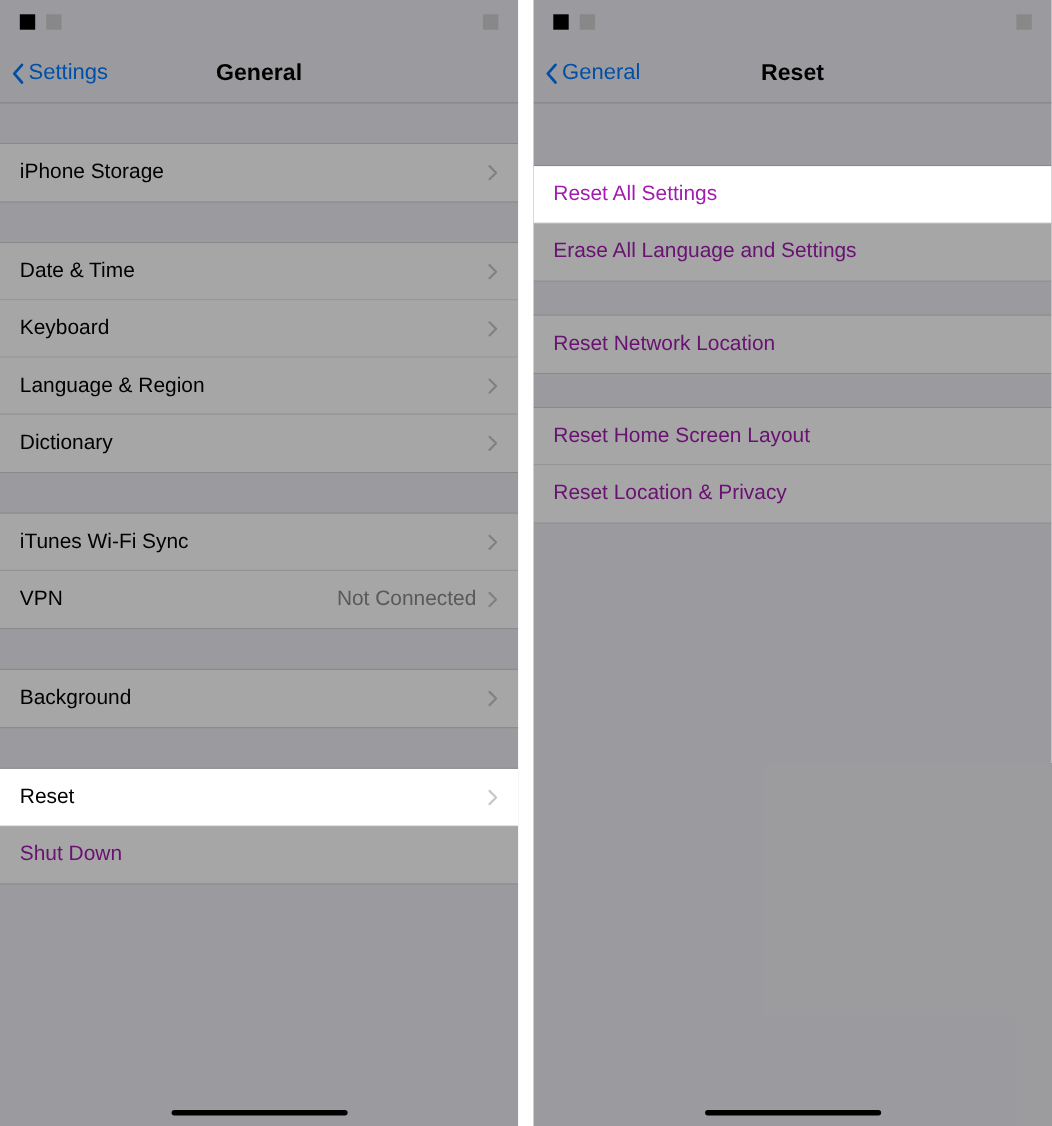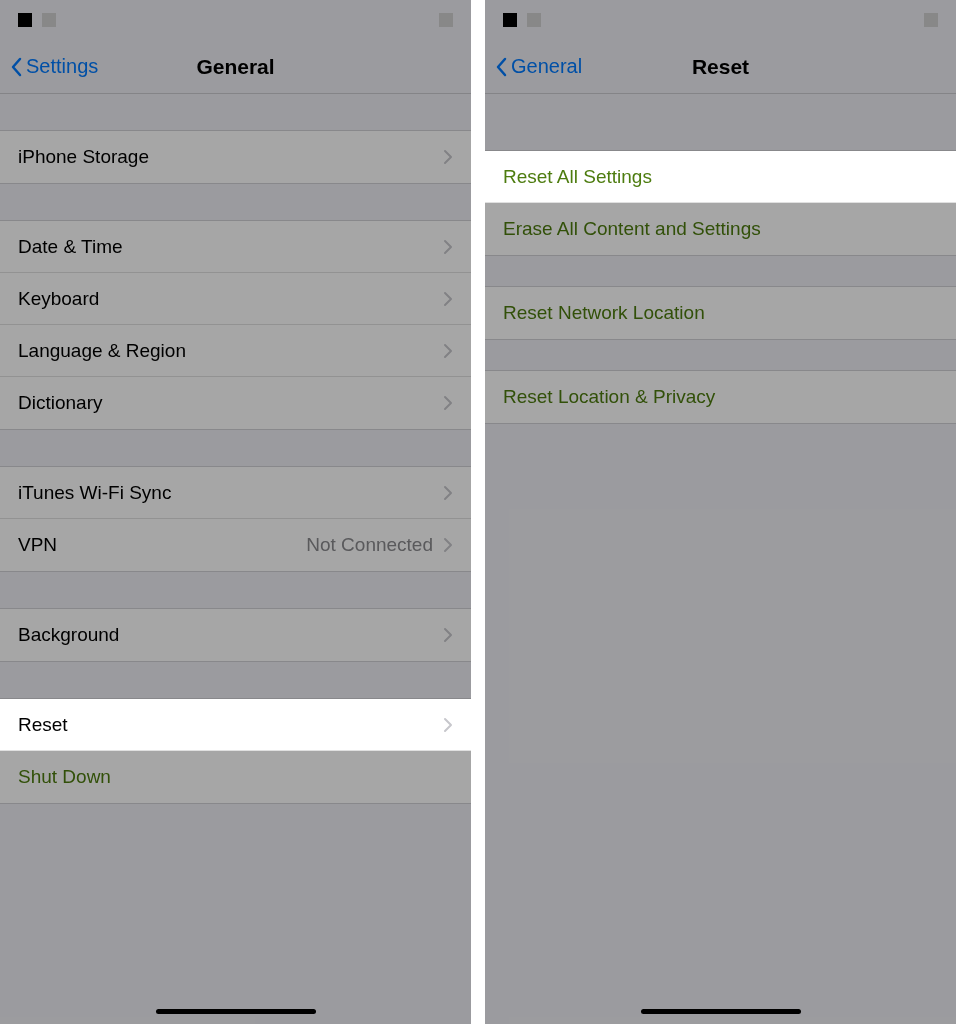--- a/index.html
+++ b/index.html
@@ -90,21 +90,21 @@
   .group .row { border-bottom: 1px solid rgba(0,0,0,0.12); }
   .group .row:last-child { border-bottom: none; }
   .row .label { color: #000; }
   .row .value { margin-left: auto; color: #8a8a8e; margin-right: 10px; }
   .chev-right {
     margin-left: auto;
     color: #c7c7cc;
   }
   .row .value + .chev-right { margin-left: 0; }
   .chev-right svg { display: block; width: 10px; height: 16px; }
-  .row.blue .label { color: #4d7c0f; }
+  .row.blue .label { color: #a21caf; }
   .row.highlight {
     position: relative;
     z-index: 20;
   }
   .home-indicator {
     position: absolute;
     bottom: 10px;
     left: 50%;
     transform: translateX(-50%);
     width: 160px;
@@ -274,35 +274,38 @@
   </div>
 
   <div class="content">
     <div class="group-gap" style="height:56px"></div>
 
     <div class="group">
       <div class="row blue highlight">
         <span class="label">Reset All Settings</span>
       </div>
       <div class="row blue">
-        <span class="label">Erase All Content and Settings</span>
+        <span class="label">Erase All Language and Settings</span>
       </div>
     </div>
 
     <div class="group-gap small"></div>
 
     <div class="group">
       <div class="row blue">
         <span class="label">Reset Network Location</span>
       </div>
     </div>
 
     <div class="group-gap small"></div>
 
     <div class="group">
+      <div class="row blue">
+        <span class="label">Reset Home Screen Layout</span>
+      </div>
       <div class="row blue">
         <span class="label">Reset Location &amp; Privacy</span>
       </div>
     </div>
   </div>
 
   <div class="home-indicator"></div>
 </div>
 
 </body></html>

